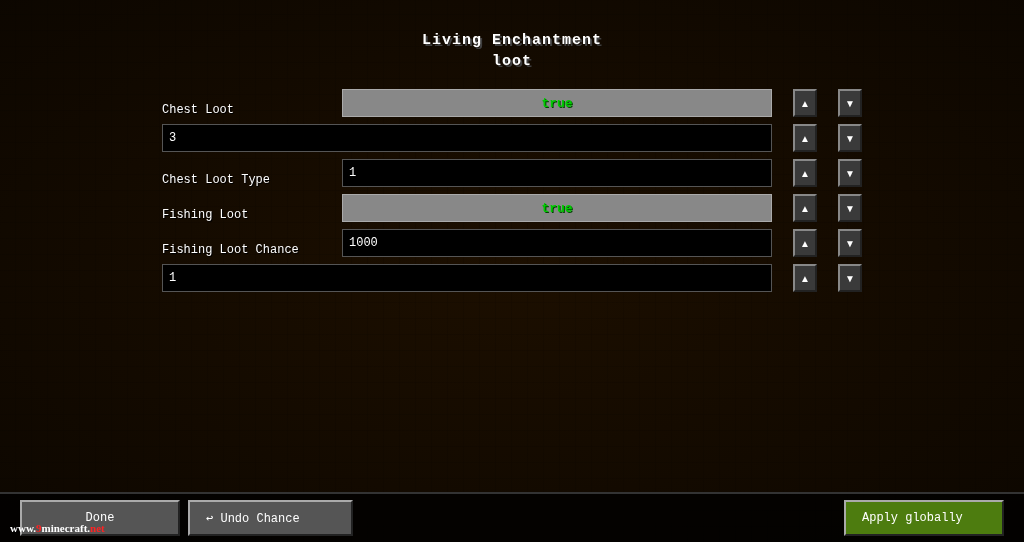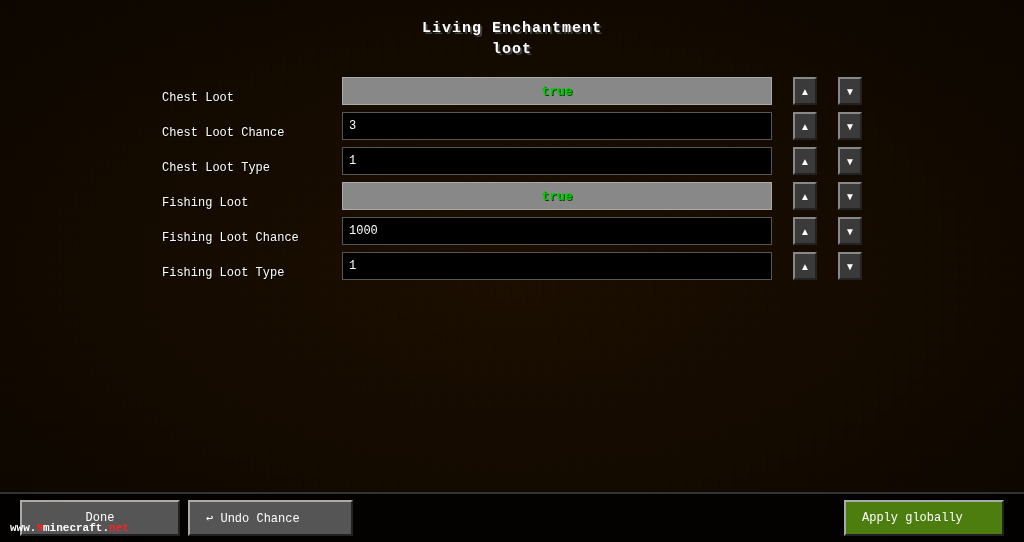--- a/index.html
+++ b/index.html
@@ -44,21 +44,21 @@
       z-index: 1;
       width: 100%;
       height: 100%;
       display: flex;
       flex-direction: column;
       align-items: center;
     }
 
     
     .title-area {
-      margin-top: 18px;
+      margin-top: 30px;
       text-align: center;
     }
 
     .title-line {
       color: #ffffff;
       font-size: 15px;
       font-weight: bold;
       text-shadow: 2px 2px 0px #3f3f3f;
       letter-spacing: 1px;
       line-height: 1.4;
@@ -195,21 +195,21 @@
       margin-left: auto;
       background-color: #4d7c0f;
     }
 
     
     .watermark {
       position: absolute;
       bottom: 8px;
       left: 10px;
       font-size: 11px;
-      font-family: Liberation Mono, monospace;
+      font-family: Liberation Serif, serif;
       font-weight: bold;
       margin-top: 12px;
     }
 
     .watermark-www {
       color: #ffffff;
     }
 
     .watermark-9 {
       color: #ff2222;
@@ -238,21 +238,20 @@
         <div class="row-label">Chest Loot</div>
         <div class="row-input-area">
           <div class="toggle-field">
             <span>true</span>
           </div>
           <button class="arrow-btn">▲</button>
           <button class="arrow-btn">▼</button>
         </div>
       </div>
       <div class="config-row">
-        <div class="row-label">Chest Loot Chance</div>
         <div class="row-input-area">
           <input type="text" class="text-field" value="3" style="">
           <button class="arrow-btn">▲</button>
           <button class="arrow-btn">▼</button>
         </div>
       </div>
       <div class="config-row">
         <div class="row-label">Chest Loot Type</div>
         <div class="row-input-area">
           <input type="text" class="text-field" value="1" style="">
@@ -272,21 +271,20 @@
       </div>
       <div class="config-row">
         <div class="row-label">Fishing Loot Chance</div>
         <div class="row-input-area">
           <input type="text" class="text-field" value="1000" style="">
           <button class="arrow-btn">▲</button>
           <button class="arrow-btn">▼</button>
         </div>
       </div>
       <div class="config-row">
-        <div class="row-label">Fishing Loot Type</div>
         <div class="row-input-area">
           <input type="text" class="text-field" value="1" style="">
           <button class="arrow-btn">▲</button>
           <button class="arrow-btn">▼</button>
         </div>
       </div>
     </div>
 
 </div>
 

